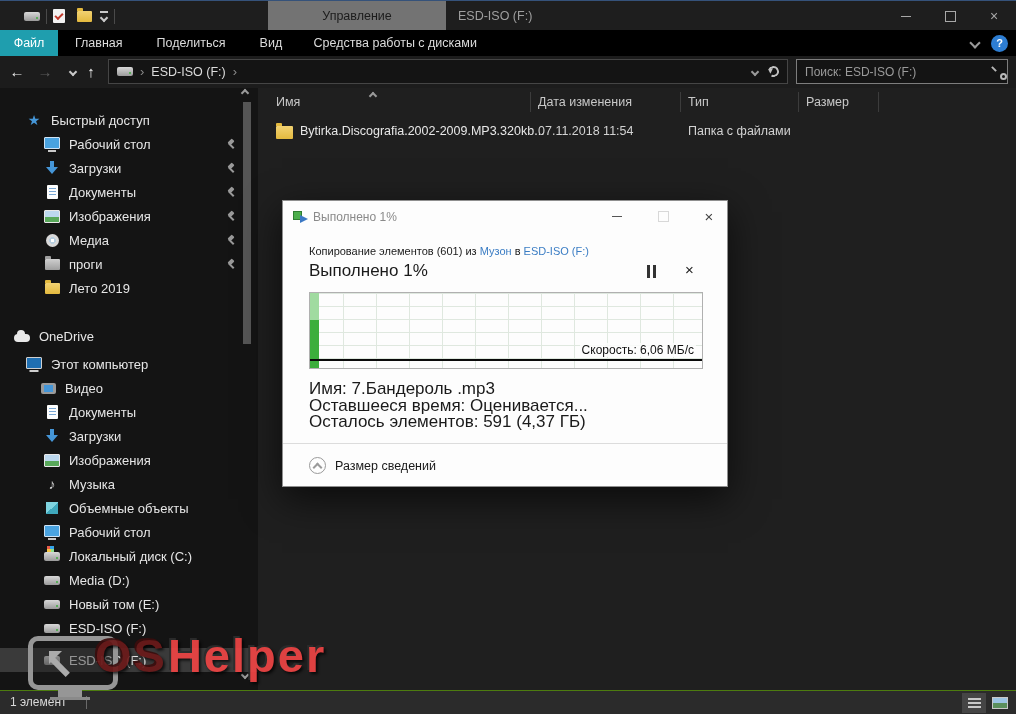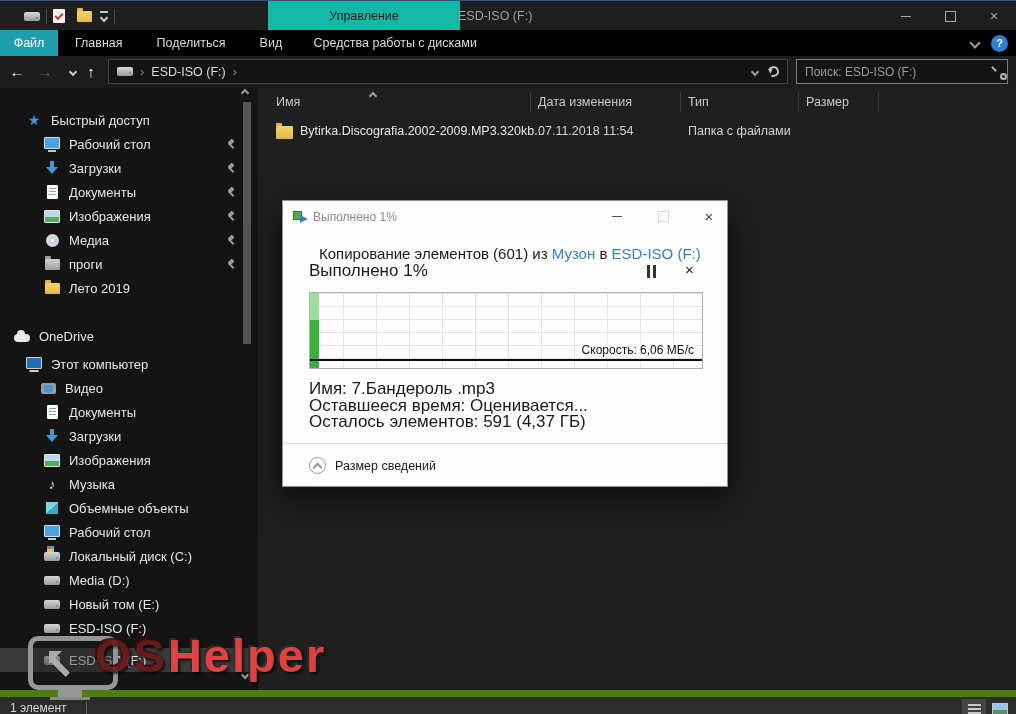--- a/index.html
+++ b/index.html
@@ -5,21 +5,21 @@
   html,body{margin:0;padding:0}
   body{
     width:1016px;height:714px;position:relative;overflow:hidden;
     background:#1f1f1f;color:#e8e8e8;
     font-family:"Liberation Sans","DejaVu Sans",sans-serif;font-size:13px;
   }
   
   #titlebar{position:absolute;left:0;top:0;width:1016px;height:30px;background:#1e1e1e;border-top:1px solid #35527a;box-sizing:border-box}
   .qat{position:absolute;top:0;height:30px;display:flex;align-items:center}
   .qat-sep{width:1px;height:15px;background:#4a4a4a;margin:0 6px}
-  .ctx-tab{position:absolute;left:268px;top:0;width:192px;height:30px;background:#14b8a6;color:#1c1c1c;
+  .ctx-tab{position:absolute;left:268px;top:0;width:178px;height:30px;background:#737373;color:#1c1c1c;
     display:flex;align-items:center;justify-content:center;font-size:12.5px}
   .win-title{position:absolute;left:458px;top:0;height:30px;line-height:30px;color:#9f9f9f;font-size:12.5px}
   .win-btns{position:absolute;right:0;top:0;height:30px;display:flex}
   .win-btn{width:44px;height:30px;display:flex;align-items:center;justify-content:center;color:#a8a8a8}
   .glyph-min{width:10px;height:1px;background:#a8a8a8}
   .glyph-max{width:9px;height:9px;border:1px solid #a8a8a8}
   .glyph-close{font-size:14px;color:#a8a8a8;line-height:1}
   
   #ribbon-row{position:absolute;left:0;top:30px;width:1016px;height:26px;background:#000;display:flex}
   .rtab{height:26px;display:flex;align-items:center;justify-content:center;color:#dcdcdc;font-size:12.5px}
@@ -44,34 +44,34 @@
   .sb-scroll-up{position:absolute;left:242px;top:2px}
   .sb-thumb{position:absolute;left:243px;top:14px;width:8px;height:242px;background:#555}
   .sb-scroll-down{position:absolute;left:242px;top:584px}
   #content{position:absolute;left:258px;top:0;width:758px;height:602px;background:#1f1f1f}
   .col-label{position:absolute;top:0;height:28px;line-height:28px;color:#c8c8c8;font-size:12.5px}
   .col-sep{position:absolute;top:4px;width:1px;height:20px;background:#3c3c3c}
   .sort-chev{position:absolute;left:112px;top:5px}
   .file-row{position:absolute;left:0;top:30px;width:758px;height:26px}
   .cell{position:absolute;top:0;height:26px;line-height:26px;font-size:12.5px;color:#d2d2d2;white-space:nowrap}
   
-  #statusbar{position:absolute;left:0;top:690px;width:1016px;height:24px;background:#2b2b2b;border-top:7px solid #4d7c0f;box-sizing:border-box}
+  #statusbar{position:absolute;left:0;top:690px;width:1016px;height:24px;background:#2b2b2b;border-top:1px solid #4d7c0f;box-sizing:border-box}
   #status-count{position:absolute;left:10px;top:0;height:23px;line-height:23px;font-size:12px;color:#d8d8d8}
   .status-sep{position:absolute;left:86px;top:5px;width:1px;height:13px;background:#6a6a6a}
   .view-btn{position:absolute;top:2px;width:24px;height:20px;display:flex;align-items:center;justify-content:center}
   .view-btn.active{background:#454545}
   
   #dialog{position:absolute;left:282px;top:200px;width:446px;height:287px;background:#fdfdfd;border:1px solid #8f8f8f;
     box-sizing:border-box;box-shadow:0 12px 36px rgba(0,0,0,.65);z-index:50;color:#1a1a1a}
   .dlg-title{position:absolute;left:30px;top:0;height:32px;line-height:32px;color:#8a8a8a;font-size:12px}
   .dlg-btn{position:absolute;top:0;width:32px;height:30px;display:flex;align-items:center;justify-content:center}
   .dlg-min-glyph{width:10px;height:1px;background:#555}
   .dlg-max-glyph{width:9px;height:9px;border:1px solid #d8d8d8}
   .dlg-close-glyph{font-size:15px;color:#444;line-height:1}
-  .dlg-copyline{position:absolute;left:36px;top:44px;font-size:15px;color:#1a1a1a;white-space:nowrap}
+  .dlg-copyline{position:absolute;left:26px;top:44px;font-size:11px;color:#1a1a1a;white-space:nowrap}
   .dlg-link{color:#3b7dc4}
   .dlg-heading{position:absolute;left:26px;top:60px;font-size:17px;color:#1a1a1a}
   .pause-btn{position:absolute;left:358px;top:64px;width:20px;height:16px;display:flex;gap:3px;justify-content:center}
   .pause-bar{width:3px;height:13px;background:#333}
   .cancel-btn{position:absolute;left:402px;top:60px;font-size:15px;color:#222}
   .chart{position:absolute;left:26px;top:91px;width:394px;height:77px;background:#fdfdfd;border:1px solid #b0b0b0;box-sizing:border-box;
     background-image:linear-gradient(to right,#dfe8df 1px,transparent 1px),linear-gradient(to bottom,#dfe8df 1px,transparent 1px);
     background-size:33px 13px}
   .chart-fill{position:absolute;left:0;top:0;bottom:0;width:9px;background:linear-gradient(to bottom,#a0dba0 0 36%,#3cae3c 36% 100%)}
   .chart-baseline{position:absolute;left:0;right:0;bottom:7px;height:2px;background:#0a0a0a}

